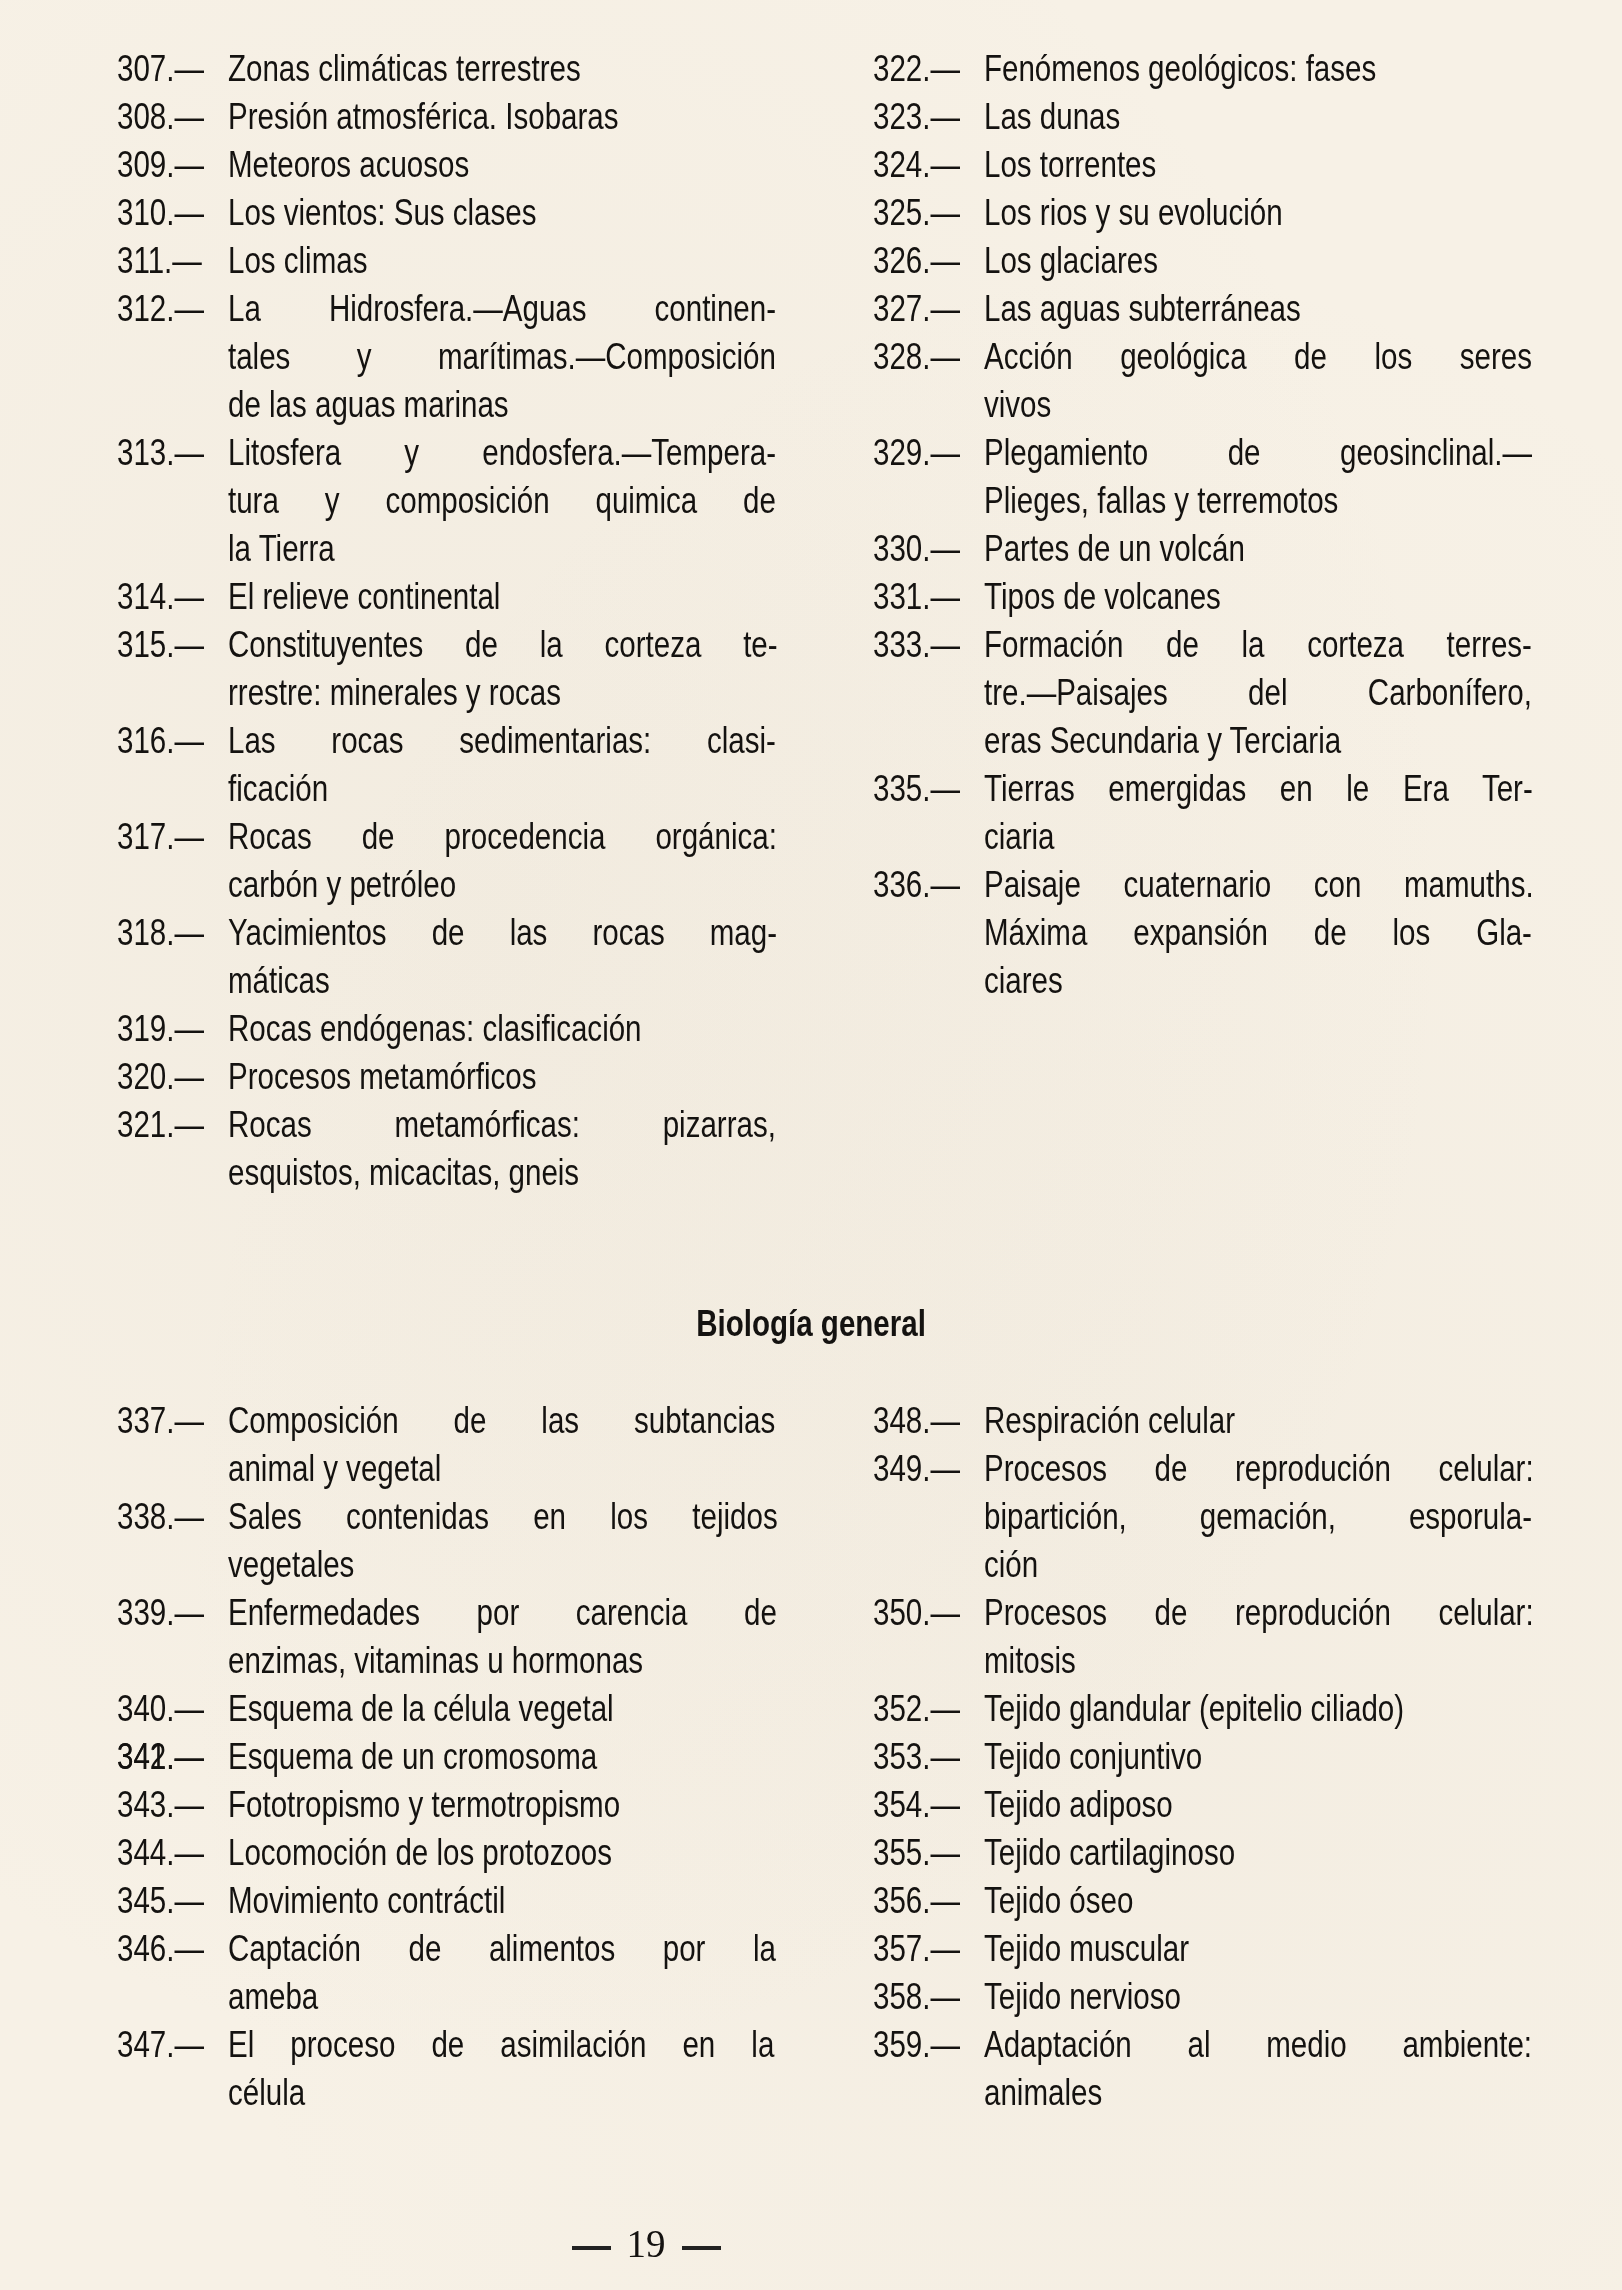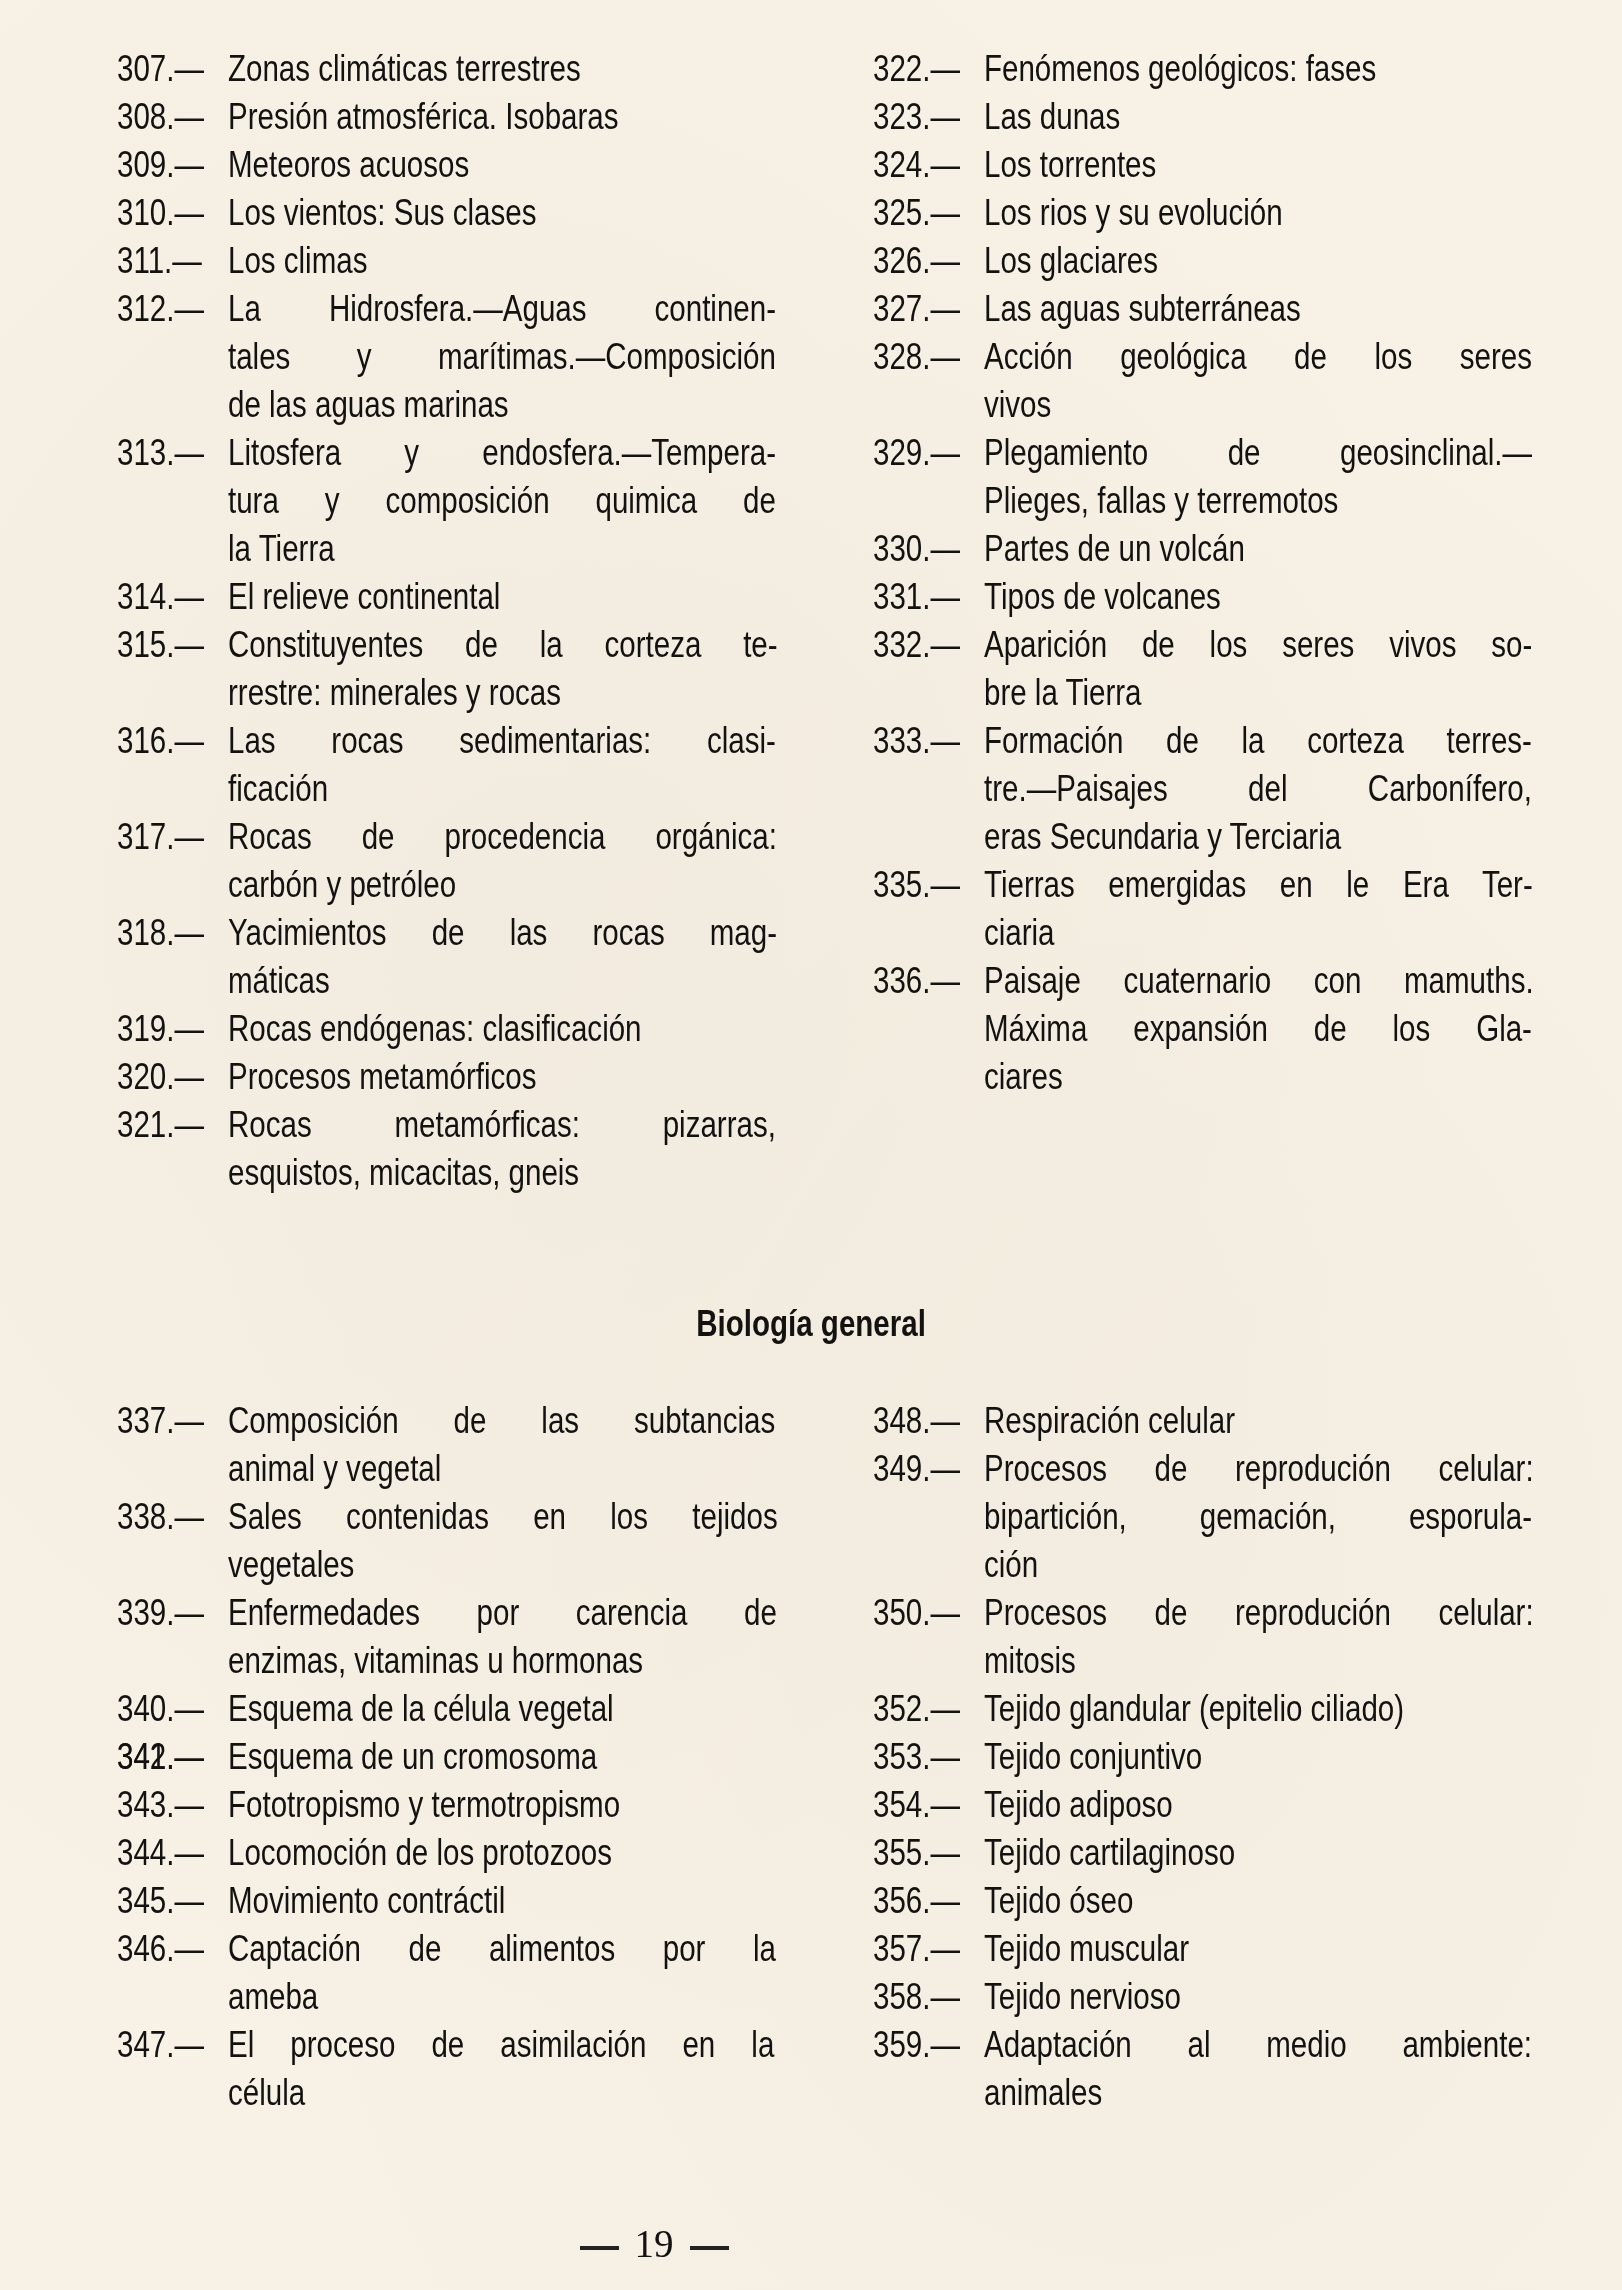--- a/index.html
+++ b/index.html
@@ -56,21 +56,21 @@
     top: 1303px;
     left: 0; width: 1623px;
     text-align: center;
     font-weight: bold;
     font-size: 36px;
   }
   .heading span { display: inline-block; transform: scaleX(0.82); }
   .page-num {
     position: absolute;
     top: 2221px;
-    left: 12px; width: 1284px;
+    left: 4px; width: 1284px;
     text-align: center;
     font-family: "Liberation Serif", serif;
     font-size: 39px;
   }
   .page-num .dash {
     display: inline-block;
     width: 39px; height: 4.5px;
     background: #222;
     vertical-align: middle;
     margin: 0 16px;
@@ -189,25 +189,20 @@
     </div>
     <div class="entry">
       <span class="num"><span class="cond">330.—</span></span>
       <span class="line"><span class="cond">Partes de un volcán</span></span>
     </div>
     <div class="entry">
       <span class="num"><span class="cond">331.—</span></span>
       <span class="line"><span class="cond">Tipos de volcanes</span></span>
     </div>
     <div class="entry">
-      <span class="num"><span class="cond">332.—</span></span>
-      <span class="line"><span class="cond" style="word-spacing: 32.5px;">Aparición de los seres vivos so-</span></span>
-      <span class="line"><span class="cond">bre la Tierra</span></span>
-    </div>
-    <div class="entry">
       <span class="num"><span class="cond">333.—</span></span>
       <span class="line"><span class="cond" style="word-spacing: 42px;">Formación de la corteza terres-</span></span>
       <span class="line"><span class="cond" style="word-spacing: 88px;">tre.—Paisajes del Carbonífero,</span></span>
       <span class="line"><span class="cond">eras Secundaria y Terciaria</span></span>
     </div>
     <div class="entry">
       <span class="num"><span class="cond">335.—</span></span>
       <span class="line"><span class="cond" style="word-spacing: 31px;">Tierras emergidas en le Era Ter-</span></span>
       <span class="line"><span class="cond">ciaria</span></span>
     </div>

